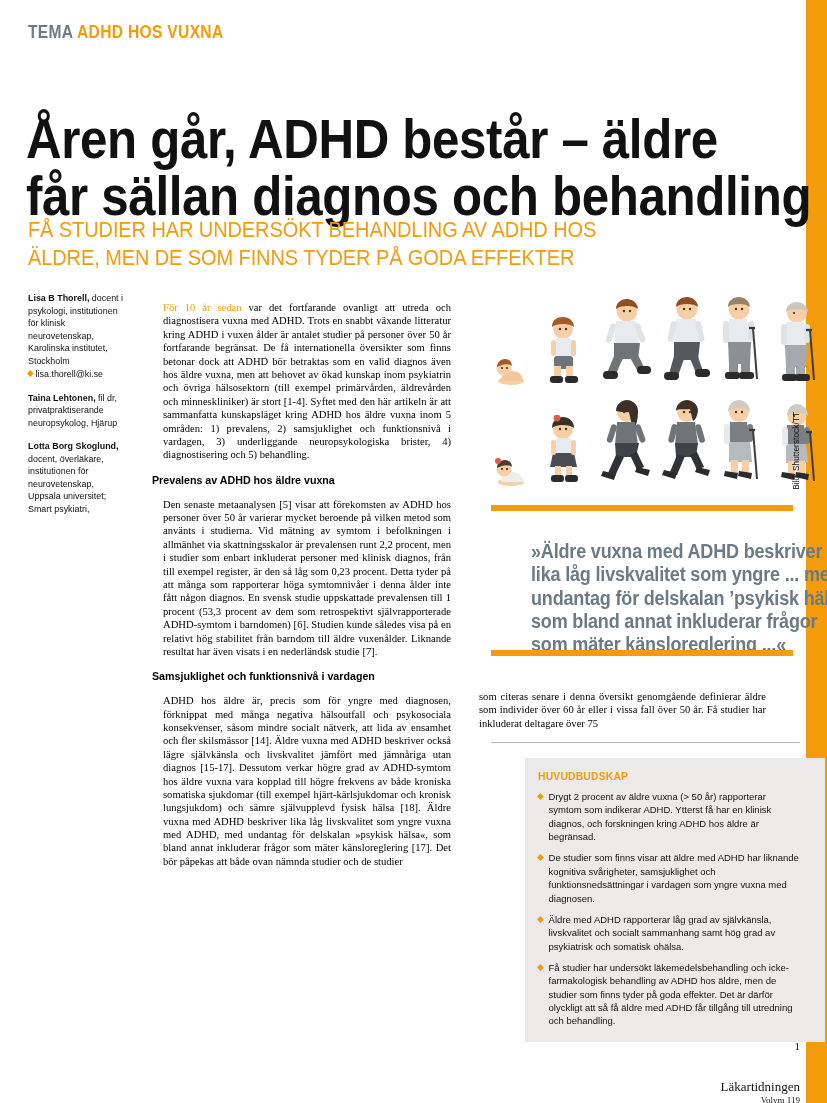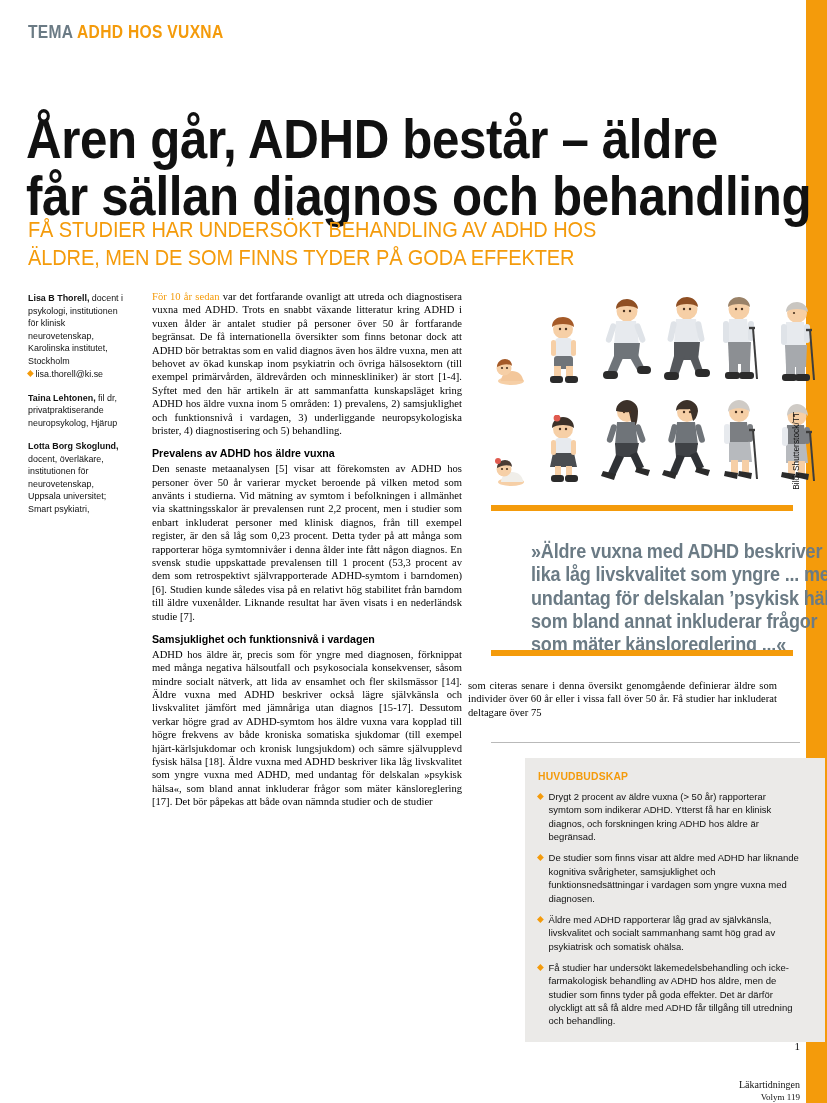--- a/index.html
+++ b/index.html
@@ -119,21 +119,21 @@
   
   .col {
     position: absolute;
     font-family: "Liberation Serif", serif;
     font-size: 10.6px;
     line-height: 1.265;
     text-align: justify;
     color: #000;
     hyphens: manual;
   }
-  .col p { margin: 0; }
+  .col p { margin: 11px; }
   .lead-in {
     color: #f49b0b;
     font-weight: normal;
   }
   .sub-head {
     font-family: "Liberation Sans Narrow", "Liberation Sans", sans-serif;
     font-weight: bold;
     font-size: 11.6px;
     line-height: 1.2;
     color: #000;
@@ -271,21 +271,21 @@
     text-align: right;
     font-family: "Liberation Serif", serif;
     color: #111;
   }
   .folio-page {
     font-size: 11px;
     line-height: 1.1;
     margin-bottom: 2px;
   }
   .folio-name {
-    font-size: 10px;
+    font-size: 13px;
     line-height: 1.25;
     margin-top: 27px;
   }
   .folio-vol {
     font-size: 9px;
     line-height: 1.25;
   }
 </style>
 </head>
 <body>

